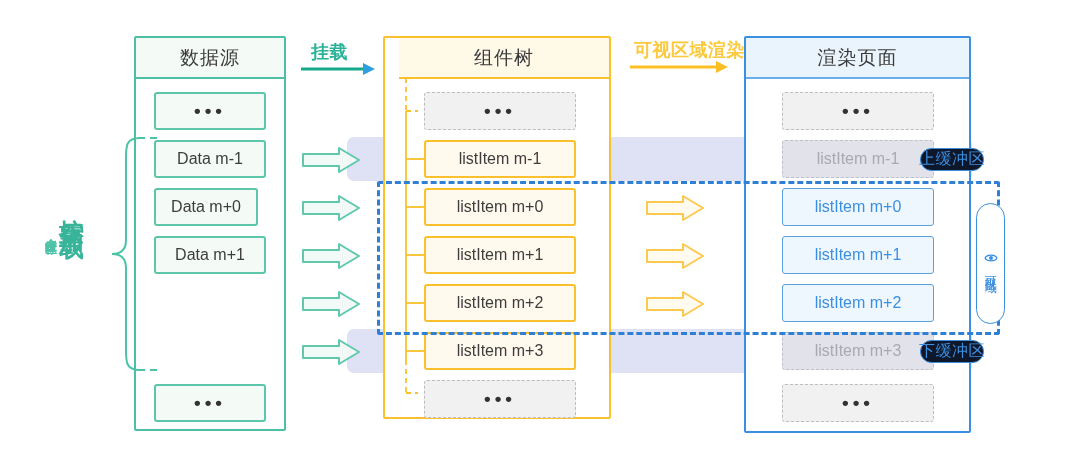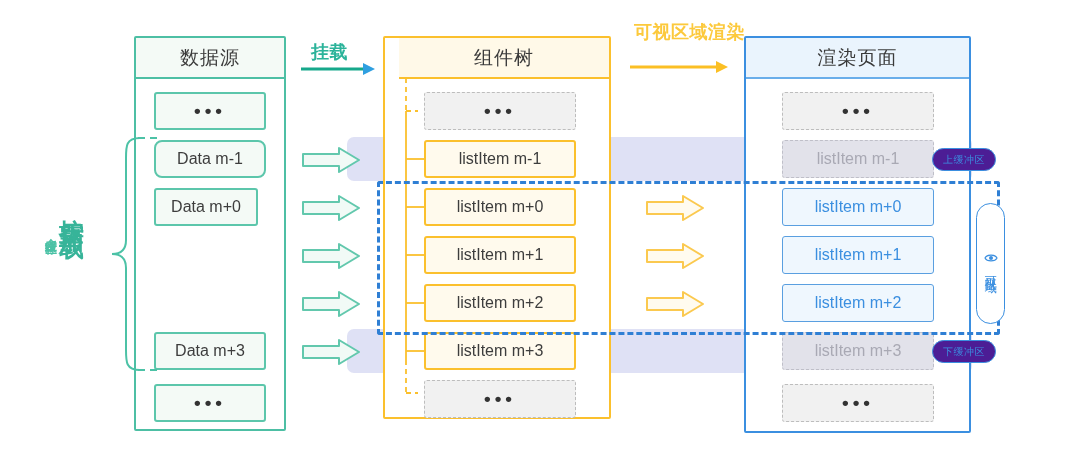--- a/index.html
+++ b/index.html
@@ -60,22 +60,22 @@
 
   
   .viewport-rect{
     position:absolute;border:3px dashed #2f7fd4;border-radius:3px;
     pointer-events:none;
   }
 
   
   .badge-pill{
     position:absolute;display:flex;align-items:center;justify-content:center;
-    border:1.5px solid #3b8fe0;border-radius:20px;background:#4c1d95;
-    color:#3b8fe0;font-size:10px;letter-spacing:.5px;white-space:nowrap;margin-left:12px;
+    border:1.5px solid #3b8fe0;border-radius:20px;background:#0f172a;
+    color:#3b8fe0;font-size:16px;letter-spacing:.5px;white-space:nowrap;
   }
   .badge-vert{
     position:absolute;display:flex;flex-direction:column;align-items:center;
     justify-content:center;gap:3px;
     border:1.5px solid #3b8fe0;border-radius:18px;background:#ffffff;
     color:#3b8fe0;font-size:12px;padding:7px 0 8px;
   }
   .badge-vert .vtext{writing-mode:vertical-rl;text-orientation:upright;letter-spacing:2px;line-height:1.05;}
 
   
@@ -98,23 +98,23 @@
   <div class="abs buffer-band" style="left:347px;top:137px;width:625px;height:44px;"></div>
   <div class="abs buffer-band" style="left:347px;top:329px;width:625px;height:44px;"></div>
 
   <div class="abs panel panel-src" style="left:134px;top:36px;width:152px;height:395px;">
     <div class="panel-head">数据源</div>
   </div>
 
   <div class="cell cell-dots-src" style="left:154px;top:92px;width:112px;height:38px;">
     <span class="dots">•••</span>
   </div>
-  <div class="cell cell-src" style="left:154px;top:140px;width:112px;height:38px;border-radius:8px;">Data m-1</div>
+  <div class="cell cell-src" style="left:154px;top:140px;width:112px;height:38px;">Data m-1</div>
   <div class="cell cell-src" style="left:154px;top:188px;width:104px;height:38px;">Data m+0</div>
-  <div class="cell cell-src" style="left:154px;top:332px;width:112px;height:38px;">Data m+3</div>
+  <div class="cell cell-src" style="left:154px;top:236px;width:112px;height:38px;">Data m+1</div>
   <div class="cell cell-dots-src" style="left:154px;top:384px;width:112px;height:38px;">
     <span class="dots">•••</span>
   </div>
 
   <svg class="abs" style="left:96px;top:136px;width:46px;height:236px;" width="46" height="236" viewBox="0 0 46 236">
     <path d="M44 2 C30 2 30 10 30 22 L30 104 C30 114 24 118 16 118 C24 118 30 122 30 132 L30 214 C30 226 30 234 44 234" fill="none" stroke="#4cc2a6" stroke-width="2" stroke-linecap="round"></path>
   </svg>
 
   <svg class="abs" style="left:138px;top:132px;width:26px;height:12px;" width="26" height="12">
     <line x1="0" y1="6" x2="24" y2="6" stroke="#4cc2a6" stroke-width="2" stroke-dasharray="7 5"></line>
@@ -174,21 +174,21 @@
   </div>
   <div class="cell cell-tree" style="left:424px;top:140px;width:152px;height:38px;">listItem m-1</div>
   <div class="cell cell-tree" style="left:424px;top:188px;width:152px;height:38px;">listItem m+0</div>
   <div class="cell cell-tree" style="left:424px;top:236px;width:152px;height:38px;">listItem m+1</div>
   <div class="cell cell-tree" style="left:424px;top:284px;width:152px;height:38px;">listItem m+2</div>
   <div class="cell cell-tree" style="left:424px;top:332px;width:152px;height:38px;">listItem m+3</div>
   <div class="cell cell-dots" style="left:424px;top:380px;width:152px;height:38px;">
     <span class="dots">•••</span>
   </div>
 
-  <div class="flow-label amber" style="left:634px;top:20px;">可视区域渲染</div>
+  <div class="flow-label amber" style="left:634px;top:38px;">可视区域渲染</div>
   <svg class="abs" style="left:630px;top:60px;width:100px;height:14px;" width="100" height="14">
     <line x1="0" y1="7" x2="86" y2="7" stroke="#fbbf24" stroke-width="3.2"></line>
     <path d="M86 1 L98 7 L86 13 Z" fill="#fbbf24"></path>
   </svg>
 
   <svg class="blockarrow" style="left:646px;top:194px;width:58px;height:28px;" width="58" height="28" viewBox="0 0 58 28">
     <path d="M1 8 L37 8 L37 2 L57 14 L37 26 L37 20 L1 20 Z" fill="#fffbef" stroke="#fbc94f" stroke-width="2" stroke-linejoin="round"></path>
   </svg>
   <svg class="blockarrow" style="left:646px;top:242px;width:58px;height:28px;" width="58" height="28" viewBox="0 0 58 28">
     <path d="M1 8 L37 8 L37 2 L57 14 L37 26 L37 20 L1 20 Z" fill="#fffbef" stroke="#fbc94f" stroke-width="2" stroke-linejoin="round"></path>

